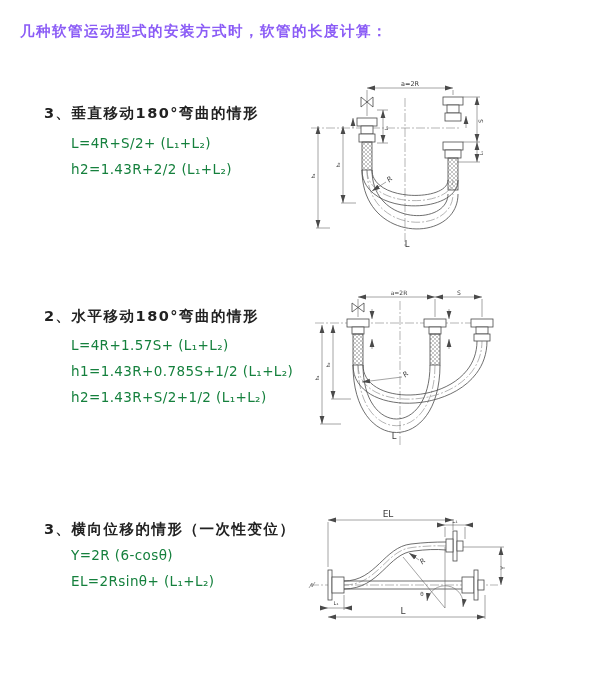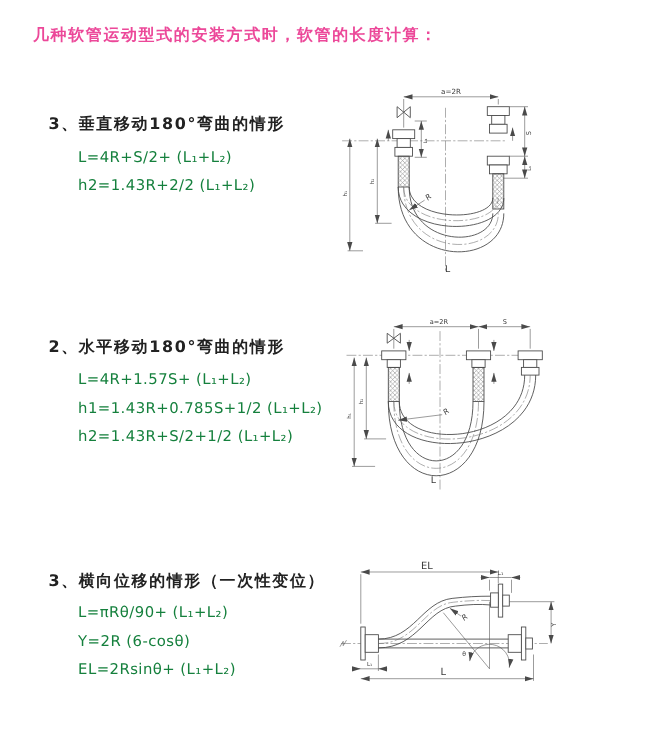--- a/index.html
+++ b/index.html
@@ -1,19 +1,19 @@
 <!DOCTYPE html>
 <html><head>
 <meta charset="utf-8">
 <style>
   html,body{margin:0;padding:0;}
   body{width:600px;height:675px;background:#fefefe;position:relative;overflow:hidden;
        font-family:"DejaVu Sans","Liberation Sans",sans-serif;color:#2b2b2b;}
   .page{position:absolute;inset:0;background:#fff;}
-  .title{position:absolute;left:30px;top:22px;font-size:14.5px;font-weight:600;letter-spacing:1.5px;color:#ec4899;}
+  .title{position:absolute;left:20px;top:22px;font-size:14.5px;font-weight:600;letter-spacing:1.5px;color:#8b5cf6;}
   .sec{position:absolute;left:44px;}
   .sec-heading{font-size:14.5px;font-weight:600;letter-spacing:1.5px;color:#222;line-height:18px;}
   .formula{font-size:13.5px;color:#15803d;margin-left:27px;margin-top:9px;line-height:17px;letter-spacing:.4px;}
   .sec1{top:104px;}
   .sec2{top:307px;}
   .sec3{top:520px;}
   .diag{position:absolute;}
   .d1{left:308px;top:76px;}
   .d2{left:315px;top:283px;}
   .d3{left:306px;top:503px;}
@@ -39,21 +39,20 @@
 
   <section class="sec sec2">
     <div class="sec-heading">2、水平移动180°弯曲的情形</div>
     <div class="formula" style="margin-top:12px">L=4R+1.57S+ (L₁+L₂)</div>
     <div class="formula">h1=1.43R+0.785S+1/2 (L₁+L₂)</div>
     <div class="formula">h2=1.43R+S/2+1/2 (L₁+L₂)</div>
   </section>
 
   <section class="sec sec3">
     <div class="sec-heading">3、横向位移的情形（一次性变位）</div>
-    <div class="formula" style="margin-top:11px">L=πRθ/90+ (L₁+L₂)</div>
     <div class="formula">Y=2R (6-cosθ)</div>
     <div class="formula">EL=2Rsinθ+ (L₁+L₂)</div>
   </section>
 
   <svg class="diag d1" width="220" height="184" viewBox="0 0 220 184">
     <defs>
       <marker id="ah1" viewBox="0 0 8 6" markerWidth="8" markerHeight="6" refX="8" refY="3" orient="auto-start-reverse" markerUnits="userSpaceOnUse">
           <path d="M0,0.6 L8,3 L0,5.4 Z" fill="#4a4a4a"></path>
         </marker>
       <pattern id="xh1" width="4" height="4" patternUnits="userSpaceOnUse">

